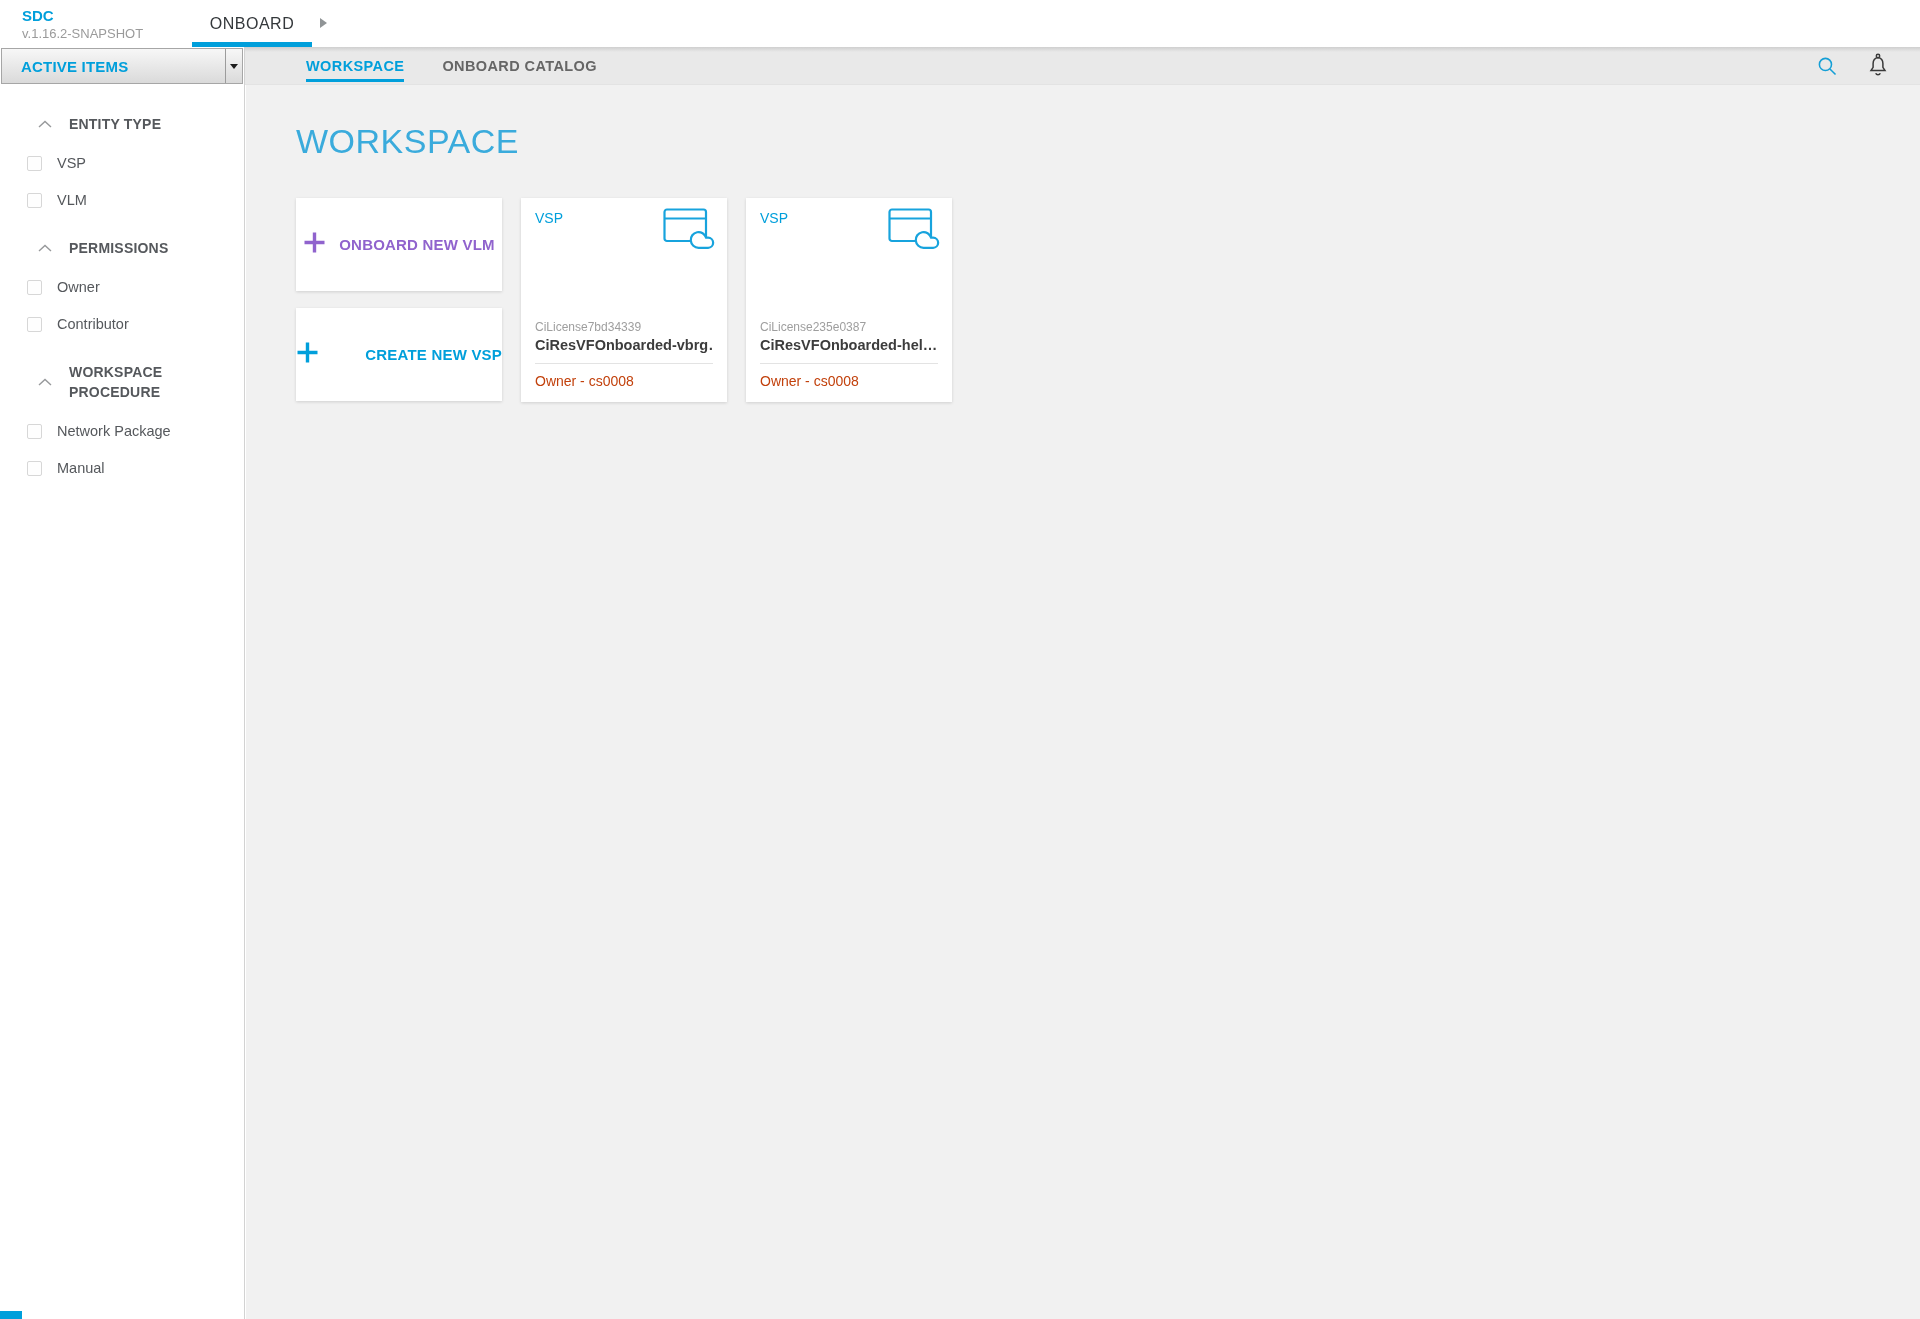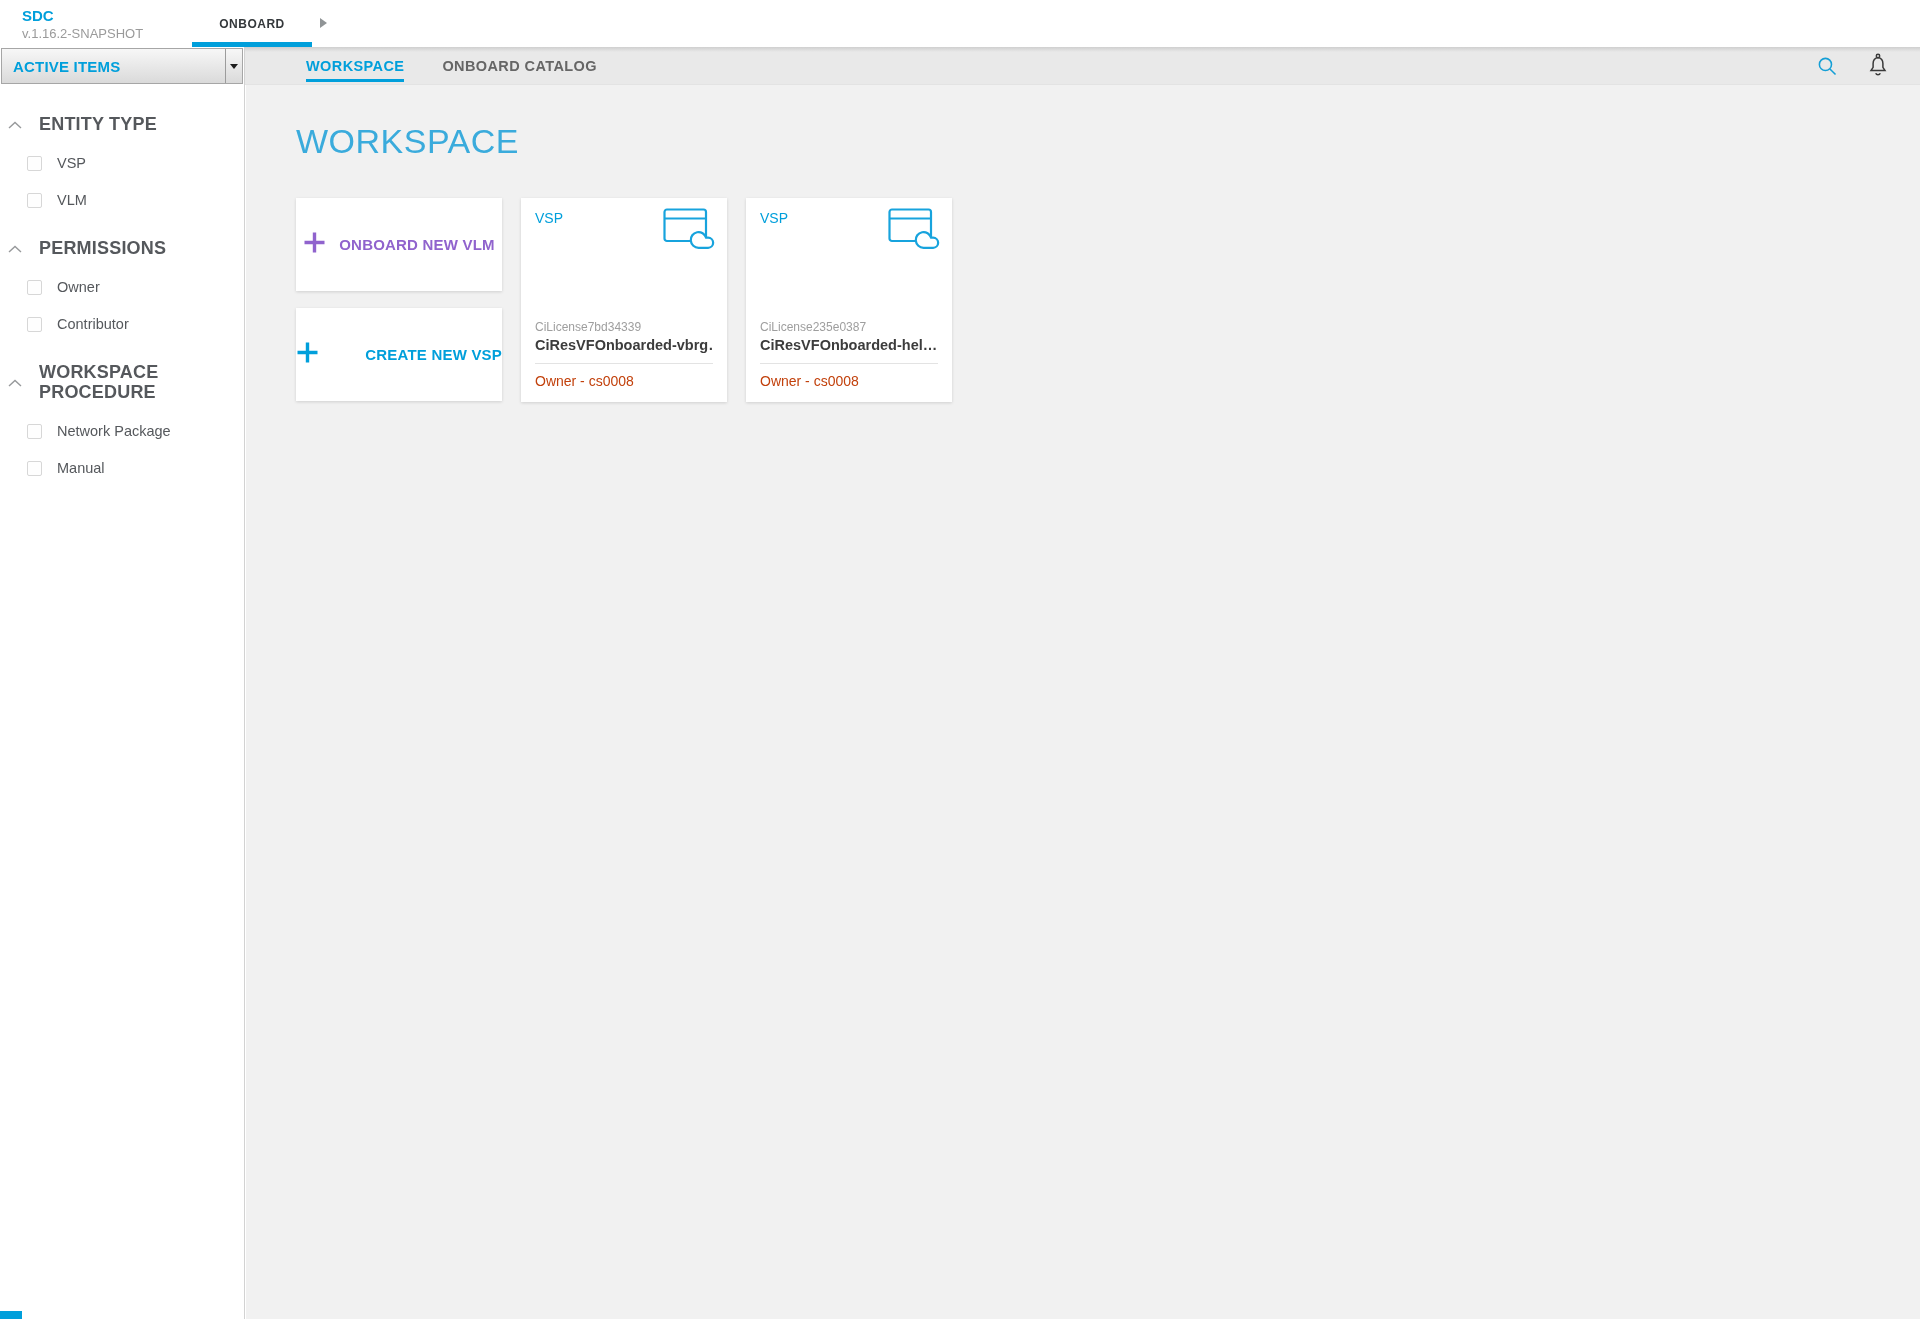--- a/index.html
+++ b/index.html
@@ -9,21 +9,21 @@
     background:#ffffff; position:relative; overflow:hidden; color:#55585c;
   }
 
   
   .header { position:absolute; top:0; left:0; right:0; height:56px; background:#fff; }
   .logo { position:absolute; left:22px; top:7px; line-height:1.25; }
   .logo-title { color:#009fdb; font-weight:bold; font-size:15px; }
   .logo-version { color:#9a9a9a; font-size:13px; }
   .top-tab { position:absolute; left:192px; top:0; width:120px; height:47px;
     display:flex; align-items:center; justify-content:center;
-    font-size:12px; font-weight:700; color:#34383b; letter-spacing:.5px; cursor:pointer; }
+    font-size:16px; font-weight:400; color:#34383b; letter-spacing:.5px; cursor:pointer; }
   .top-tab-underline { position:absolute; left:0; bottom:0; width:100%; height:5px; background:#009fdb; }
   .top-caret { position:absolute; left:320px; top:18px; width:0; height:0;
     border-left:7px solid #909496; border-top:5px solid transparent; border-bottom:5px solid transparent; cursor:pointer; }
 
   
   .subheader { position:absolute; top:47px; left:245px; right:0; height:38px;
     background:linear-gradient(180deg,#cfcfcf 0px,#e9e9e9 5px,#e9e9e9 100%);
     border-bottom:1px solid #e3e3e3; }
   .sub-tabs { display:flex; height:100%; margin-left:42px; }
   .sub-tab { position:relative; display:flex; align-items:center; padding:0 19px;
@@ -32,30 +32,30 @@
   .sub-tab.active::after { content:""; position:absolute; left:19px; right:19px; bottom:2px;
     height:3px; background:#009fdb; }
   .sub-icons { position:absolute; right:30px; top:0; height:100%; display:flex; align-items:center; gap:28px; }
   .icon-btn { cursor:pointer; display:flex; align-items:center; }
 
   
   .sidebar { position:absolute; left:0; top:47px; bottom:0; width:245px; background:#fff;
     border-right:1px solid #d2d2d2; }
   .filter-select { position:relative; margin:1px 1px 0 1px; height:36px;
     background:linear-gradient(180deg,#f7f7f7,#dadada);
-    border:1px solid #a6a6a6; display:flex; align-items:center; padding-left:11px;
+    border:1px solid #a6a6a6; display:flex; align-items:center; padding-left:19px;
     color:#009fdb; font-size:15px; font-weight:600; letter-spacing:.2px; cursor:pointer; }
   .select-arrow-strip { position:absolute; right:0; top:0; bottom:0; width:17px;
     border-left:1px solid #9c9c9c; display:flex; align-items:center; justify-content:center; }
   .select-arrow { width:0; height:0; border-top:5px solid #1c1c1c;
     border-left:4px solid transparent; border-right:4px solid transparent; }
 
   .filter-section { margin-top:30px; }
-  .section-header { display:flex; align-items:center; gap:17px; padding-left:8px;
-    color:#55585c; font-size:18px; font-weight:700; letter-spacing:.2px; line-height:20px; cursor:pointer; }
+  .section-header { display:flex; align-items:center; gap:17px; padding-left:38px;
+    color:#55585c; font-size:14px; font-weight:700; letter-spacing:.2px; line-height:20px; cursor:pointer; }
   .section-header .hdr-text { max-width:135px; }
   .check-item { display:flex; align-items:center; gap:15px; padding-left:27px;
     margin-top:21px; font-size:14.5px; color:#55585c; cursor:pointer; }
   .checkbox { width:15px; height:15px; background:#fefefe; border:1px solid #d7d7d7;
     border-radius:2px; flex:0 0 auto; cursor:pointer; }
 
   
   .main { position:absolute; left:246px; top:85px; right:0; bottom:0; background:#f1f1f1; }
   .page-title { margin:37px 0 0 50px; font-size:34px; font-weight:300; color:#3aabdc; letter-spacing:.5px; }
   .cards { position:absolute; left:50px; top:113px; display:flex; gap:19px; align-items:flex-start; }

